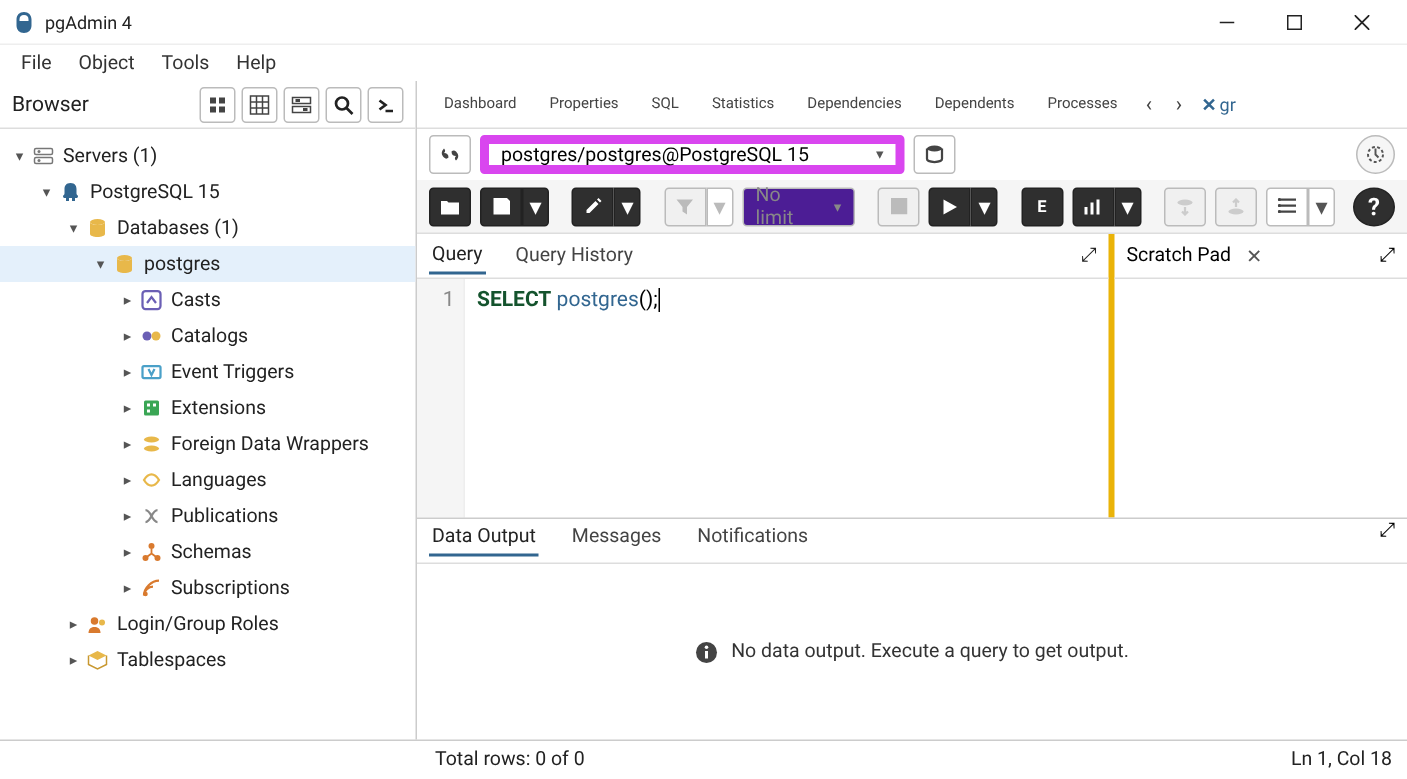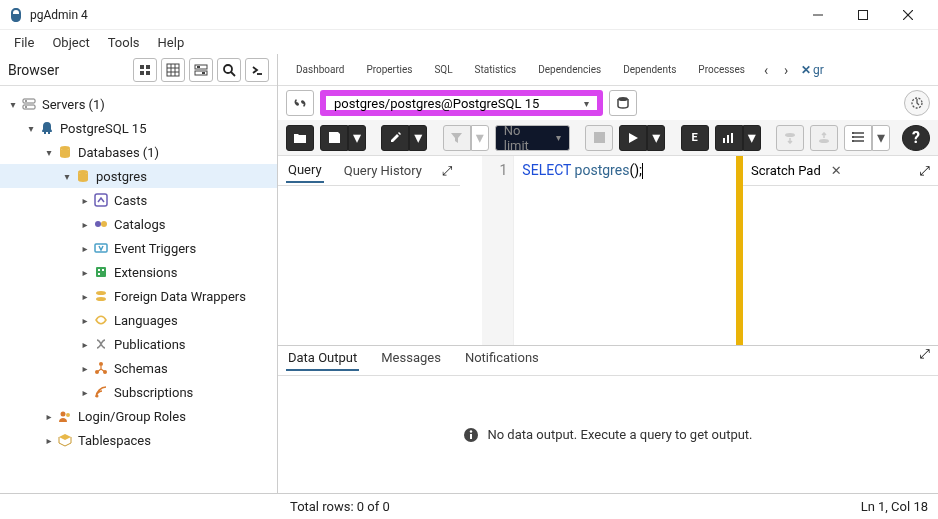--- a/index.html
+++ b/index.html
@@ -38,32 +38,32 @@
 .connbox { flex: 1; height: 26px; border: 6px solid #d946ef; border-radius: 3px; display: flex; align-items: center; padding: 0 8px; font-size: 13px; }
 .connbox .txt { flex:1; }
 .sqbtn { width: 28px; height: 26px; border: 1px solid #bbb; border-radius: 3px; display: flex; align-items: center; justify-content: center; background: #fff; }
 .rndbtn { width: 26px; height: 26px; border: 1px solid #bbb; border-radius: 50%; display: flex; align-items: center; justify-content: center; background: #f6f6f6; }
 
 .toolbar { height: 36px; display: flex; align-items: center; padding: 0 8px; gap: 6px; border-bottom: 1px solid #ddd; background: #f5f5f5; }
 .tbtn { height: 26px; min-width: 28px; border: 1px solid #bbb; border-radius: 3px; display: flex; align-items: center; justify-content: center; background: #fff; padding: 0 4px; }
 .tbtn.dark { background: #2f2f2f; color: #fff; border-color: #222; }
 .tbtn.disabled { color: #bbb; background: #f0f0f0; }
 .tdd { width: 18px; border-left: 1px solid #bbb; display: flex; align-items:center; justify-content:center; height:26px; background:#fff; border-top:1px solid #bbb; border-bottom:1px solid #bbb; border-right:1px solid #bbb; border-radius:0 3px 3px 0; }
-.nolimit { height: 26px; border: 1px solid #bbb; border-radius: 3px; padding: 0 8px; display: flex; align-items: center; gap: 18px; font-size: 13px; color: #888; background: #0f172a; }
+.nolimit { height: 26px; border: 1px solid #bbb; border-radius: 3px; padding: 0 8px; display: flex; align-items: center; gap: 18px; font-size: 13px; color: #888; background: #4c1d95; }
 
 .editor-row { flex: 1; display: flex; min-height: 0; }
-.editor-pane { flex: 1; display: flex; flex-direction: row; border-right: 7px solid #eab308; gap: 22px; }
+.editor-pane { flex: 1; display: flex; flex-direction: column; border-right: 4px solid #eab308; }
 .etabs { height: 30px; display: flex; align-items: center; border-bottom: 1px solid #ddd; padding: 0 8px; gap: 18px; font-size: 13px; }
 .etab { padding: 4px 2px; color: #444; }
 .etab.active { border-bottom: 2px solid #326690; color: #222; }
 .expand { margin-left: auto; color: #222; }
 .code { flex: 1; display: flex; font-family: Consolas, Menlo, monospace; font-size: 14px; }
 .gutter { width: 32px; text-align: right; color: #888; padding: 6px 6px 0 0; background: #f5f5f5; border-right: 1px solid #eee; }
 .codebody { flex: 1; padding: 6px 8px; }
-.codebody .kw { color: #1d4ed8; font-weight: normal; }
+.codebody .kw { color: #14532d; font-weight: bold; }
 .codebody .fn { color: #326690; }
 .cursor { display: inline-block; width: 1px; height: 16px; background: #000; vertical-align: middle; }
 
 .scratch { width: 195px; display: flex; flex-direction: column; }
 .scratch .hdr { height: 30px; display: flex; align-items: center; padding: 0 8px; gap: 6px; border-bottom: 1px solid #ddd; font-size: 13px; }
 .scratch .hdr .close { margin-left: 4px; color: #555; }
 .scratch .body { flex: 1; }
 
 .output { height: 148px; border-top: 1px solid #ccc; display: flex; flex-direction: column; }
 .otabs { height: 30px; display: flex; align-items: flex-start; gap: 20px; padding: 0 8px; font-size: 13px; border-bottom: 1px solid #ddd; }

